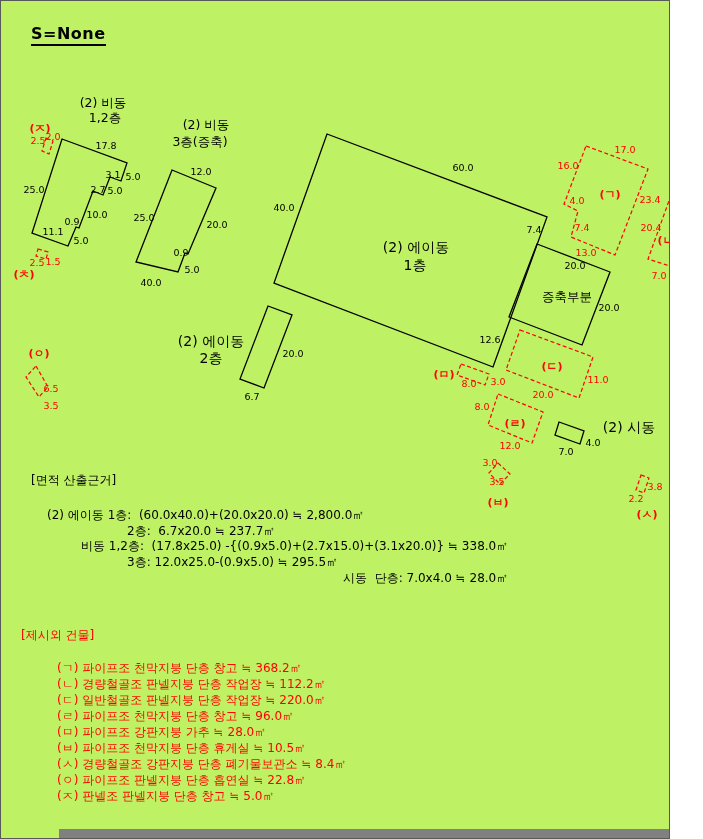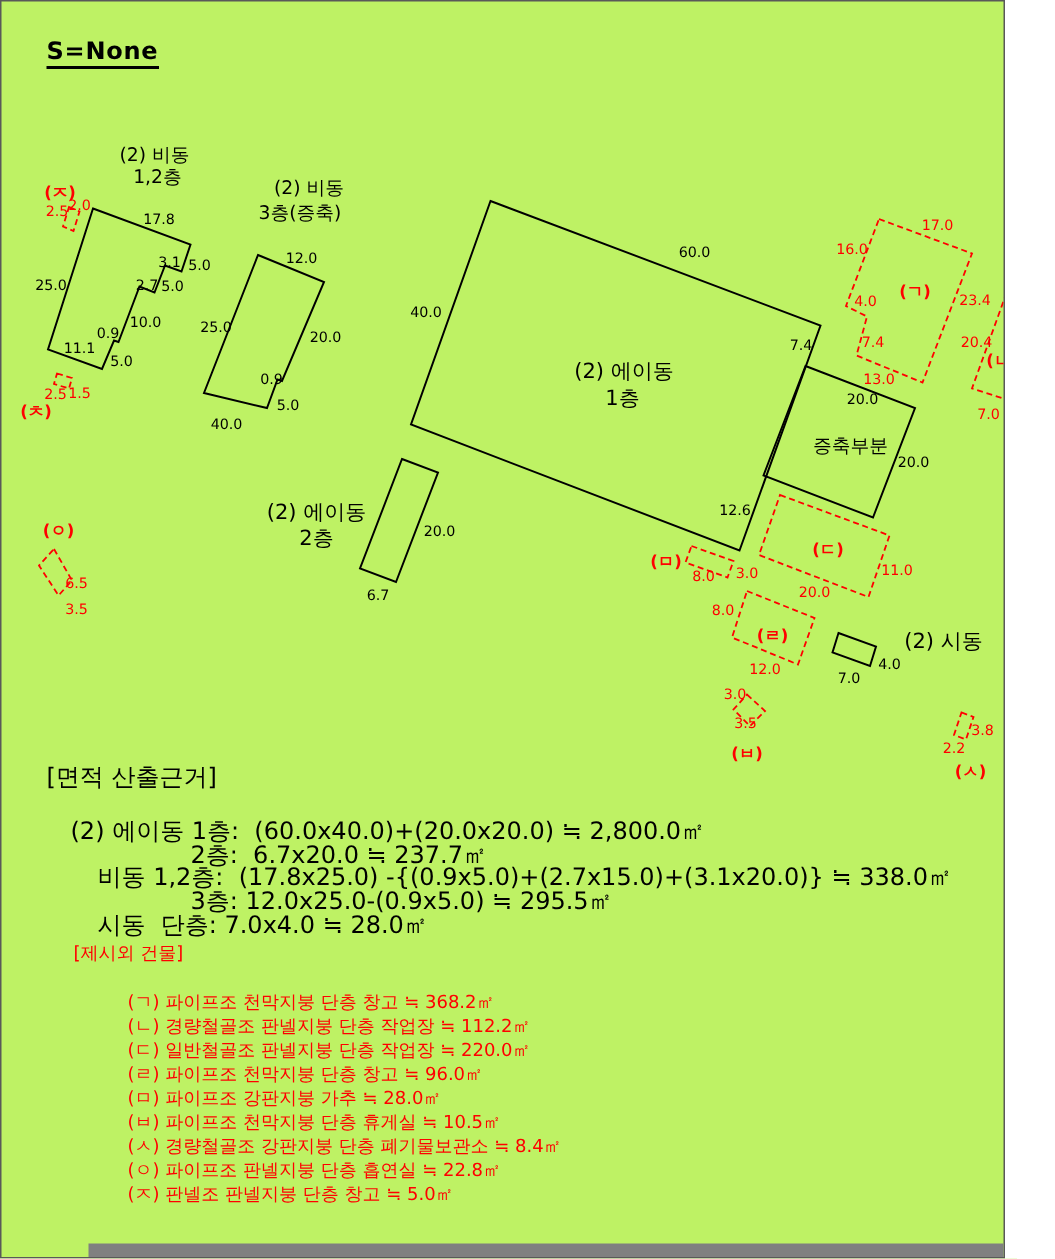--- a/index.html
+++ b/index.html
@@ -9,28 +9,28 @@
     font-family:"DejaVu Sans","Liberation Sans",sans-serif;color:#000;
   }
   .scale-title{
     position:absolute;left:30px;top:23px;font-size:16px;font-weight:bold;
     letter-spacing:.5px;border-bottom:2px solid #000;padding-bottom:1px;display:inline-block;
   }
   svg.diagram{position:absolute;left:0;top:0;}
   svg.diagram text{font-family:"DejaVu Sans","Liberation Sans",sans-serif;}
   .black-poly{fill:none;stroke:#000000;stroke-width:1.3;stroke-linejoin:miter;}
   .red-poly{fill:none;stroke:#ff0000;stroke-width:1.2;stroke-dasharray:4 2.5;stroke-linejoin:miter;}
-  .area-section{position:absolute;left:30px;top:510px;font-size:16px;color:#000;}
+  .area-section{position:absolute;left:30px;top:472px;font-size:12px;color:#000;}
   .section-header{line-height:14px;white-space:pre;}
   .area-lines{margin-top:21px;}
   .area-line{line-height:15.7px;white-space:pre;}
   .indent0{margin-left:16px;}
-  .indent1{margin-left:34px;}
+  .indent1{margin-left:50px;text-align:right;}
   .indent2{margin-left:96px;}
-  .ext-section{position:absolute;left:48px;top:627px;font-size:12px;color:#ff0000;}
+  .ext-section{position:absolute;left:20px;top:627px;font-size:12px;color:#ff0000;}
   .ext-lines{margin-top:18px;}
   .ext-line{line-height:16px;white-space:pre;margin-left:36px;}
   .bottom-bar{position:absolute;left:58px;top:828px;width:645px;height:11px;background:#808080;}
 </style>
 </head>
 <body>
 
 <div class="page">
 
   <div class="scale-title">S=None</div>

